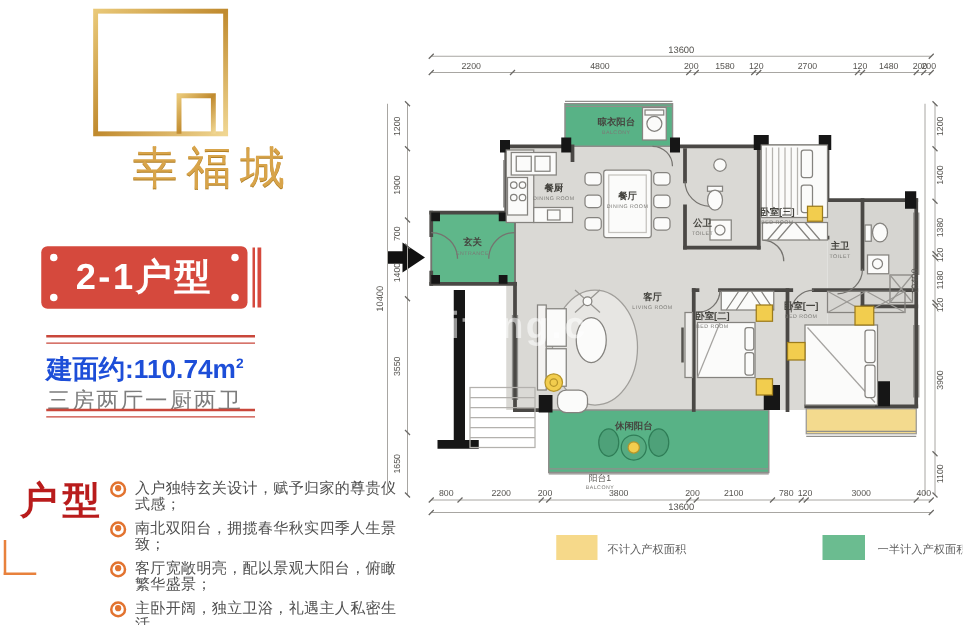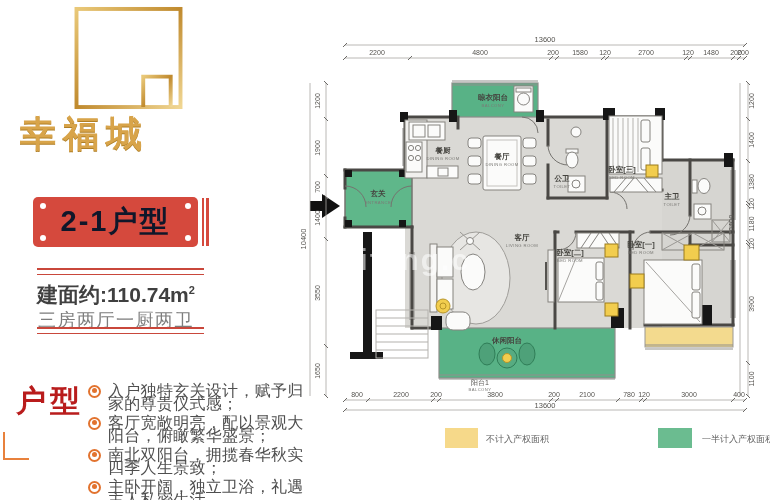--- a/index.html
+++ b/index.html
@@ -2,48 +2,48 @@
 <html><head>
 <meta charset="utf-8">
 <style>
   html,body{margin:0;padding:0;background:#ffffff;}
   body{width:770px;height:500px;position:relative;overflow:hidden;
        font-family:"Liberation Sans","DejaVu Sans",sans-serif;}
   .abs{position:absolute;}
 
   
   .logo-box{left:72px;top:6px;width:113px;height:104px;}
-  .brand-name{left:20px;top:110px;width:215px;text-align:left;
-    font-size:36px;font-weight:bold;color:#d8a44a;letter-spacing:7px;
+  .brand-name{left:20px;top:110px;width:215px;text-align:right;
+    font-size:36px;font-weight:normal;color:#d8a44a;letter-spacing:7px;
     text-shadow:0 1px 0 #b07f26;}
   .banner{left:33px;top:197px;width:165px;height:50px;background:#d5493d;
     border-radius:5px;display:flex;align-items:center;justify-content:center;}
-  .banner-label{color:#0f172a;font-size:29px;font-weight:bold;letter-spacing:2px;}
+  .banner-label{color:#ffffff;font-size:29px;font-weight:bold;letter-spacing:2px;}
   .dot{position:absolute;width:6px;height:6px;border-radius:50%;background:#ffffff;}
   .dot.tl{left:7px;top:6px;} .dot.tr{right:7px;top:6px;}
   .dot.bl{left:7px;bottom:6px;} .dot.br{right:7px;bottom:6px;}
   .banner-edge1{left:202px;top:198px;width:2px;height:48px;background:#d5493d;}
   .banner-edge2{left:206px;top:198px;width:3px;height:48px;background:#d5493d;}
   .sep{left:37px;width:167px;height:4px;border-top:2px solid #c9473b;
        border-bottom:1px solid #c9473b;}
   .sep1{top:268px;} .sep2{top:327px;}
-  .area-line{left:37px;top:281px;font-size:21px;font-weight:bold;color:#404040;white-space:nowrap;}
+  .area-line{left:37px;top:281px;font-size:21px;font-weight:bold;color:#1d4ed8;white-space:nowrap;}
   .area-line sup{font-size:11px;}
   .layout-line{left:38px;top:308px;font-size:18px;color:#7d7d7d;letter-spacing:1.5px;}
   .appre-title{left:12px;top:384px;width:72px;text-align:right;
     font-size:30px;font-weight:bold;color:#b91c1c;letter-spacing:4px;line-height:34px;}
   .appre-corner{left:3px;top:432px;width:24px;height:26px;
     border-left:2px solid #e8813c;border-bottom:2px solid #e8813c;}
   .bullets{left:88px;top:384px;width:230px;}
   .bullet-row{display:flex;align-items:flex-start;margin-bottom:6px;}
   .bullet-ico{flex:0 0 auto;width:9px;height:9px;border:2px solid #e2732f;
     border-radius:50%;background:#fff;position:relative;margin:1px 7px 0 0;}
   .bullet-ico::after{content:'';position:absolute;left:2px;top:1px;width:5px;height:5px;
     border-radius:50%;background:#e2732f;}
-  .bullet-text{font-size:16px;color:#4f4f4f;line-height:13px;letter-spacing:0.3px;}
+  .bullet-text{font-size:12px;color:#4f4f4f;line-height:13px;letter-spacing:0.3px;}
 
   
   #plan{left:300px;top:20px;}
   text{font-family:"Liberation Sans","DejaVu Sans",sans-serif;}
   .dimtxt{font-size:7px;fill:#55534f;}
   .dimbig{font-size:7.5px;fill:#55534f;}
   .roomzh{font-size:7.5px;fill:#45443f;font-weight:bold;}
   .roomen{font-size:4.2px;fill:#7b7a76;letter-spacing:0.4px;}
   .legtxt{font-size:9px;fill:#5f5f5f;}
   .wm{font-size:30px;font-weight:bold;fill:rgba(255,255,255,0.55);letter-spacing:2px;}
@@ -99,25 +99,25 @@
 </div>
 <div class="abs appre-corner"></div>
 
 <div class="abs bullets">
   <div class="bullet-row">
     <span class="bullet-ico"></span>
     <span class="bullet-text">入户独特玄关设计，赋予归家的尊贵仪式感；</span>
   </div>
   <div class="bullet-row">
     <span class="bullet-ico"></span>
-    <span class="bullet-text">客厅宽敞明亮，配以景观大阳台，俯瞰繁华盛景；</span>
+    <span class="bullet-text">南北双阳台，拥揽春华秋实四季人生景致；</span>
   </div>
   <div class="bullet-row">
     <span class="bullet-ico"></span>
-    <span class="bullet-text">南北双阳台，拥揽春华秋实四季人生景致；</span>
+    <span class="bullet-text">客厅宽敞明亮，配以景观大阳台，俯瞰繁华盛景；</span>
   </div>
   <div class="bullet-row">
     <span class="bullet-ico"></span>
     <span class="bullet-text">主卧开阔，独立卫浴，礼遇主人私密生活。</span>
   </div>
 </div>
 
 <svg id="plan" class="abs" width="470" height="450" viewBox="0 0 470 450">
 
   <g>

